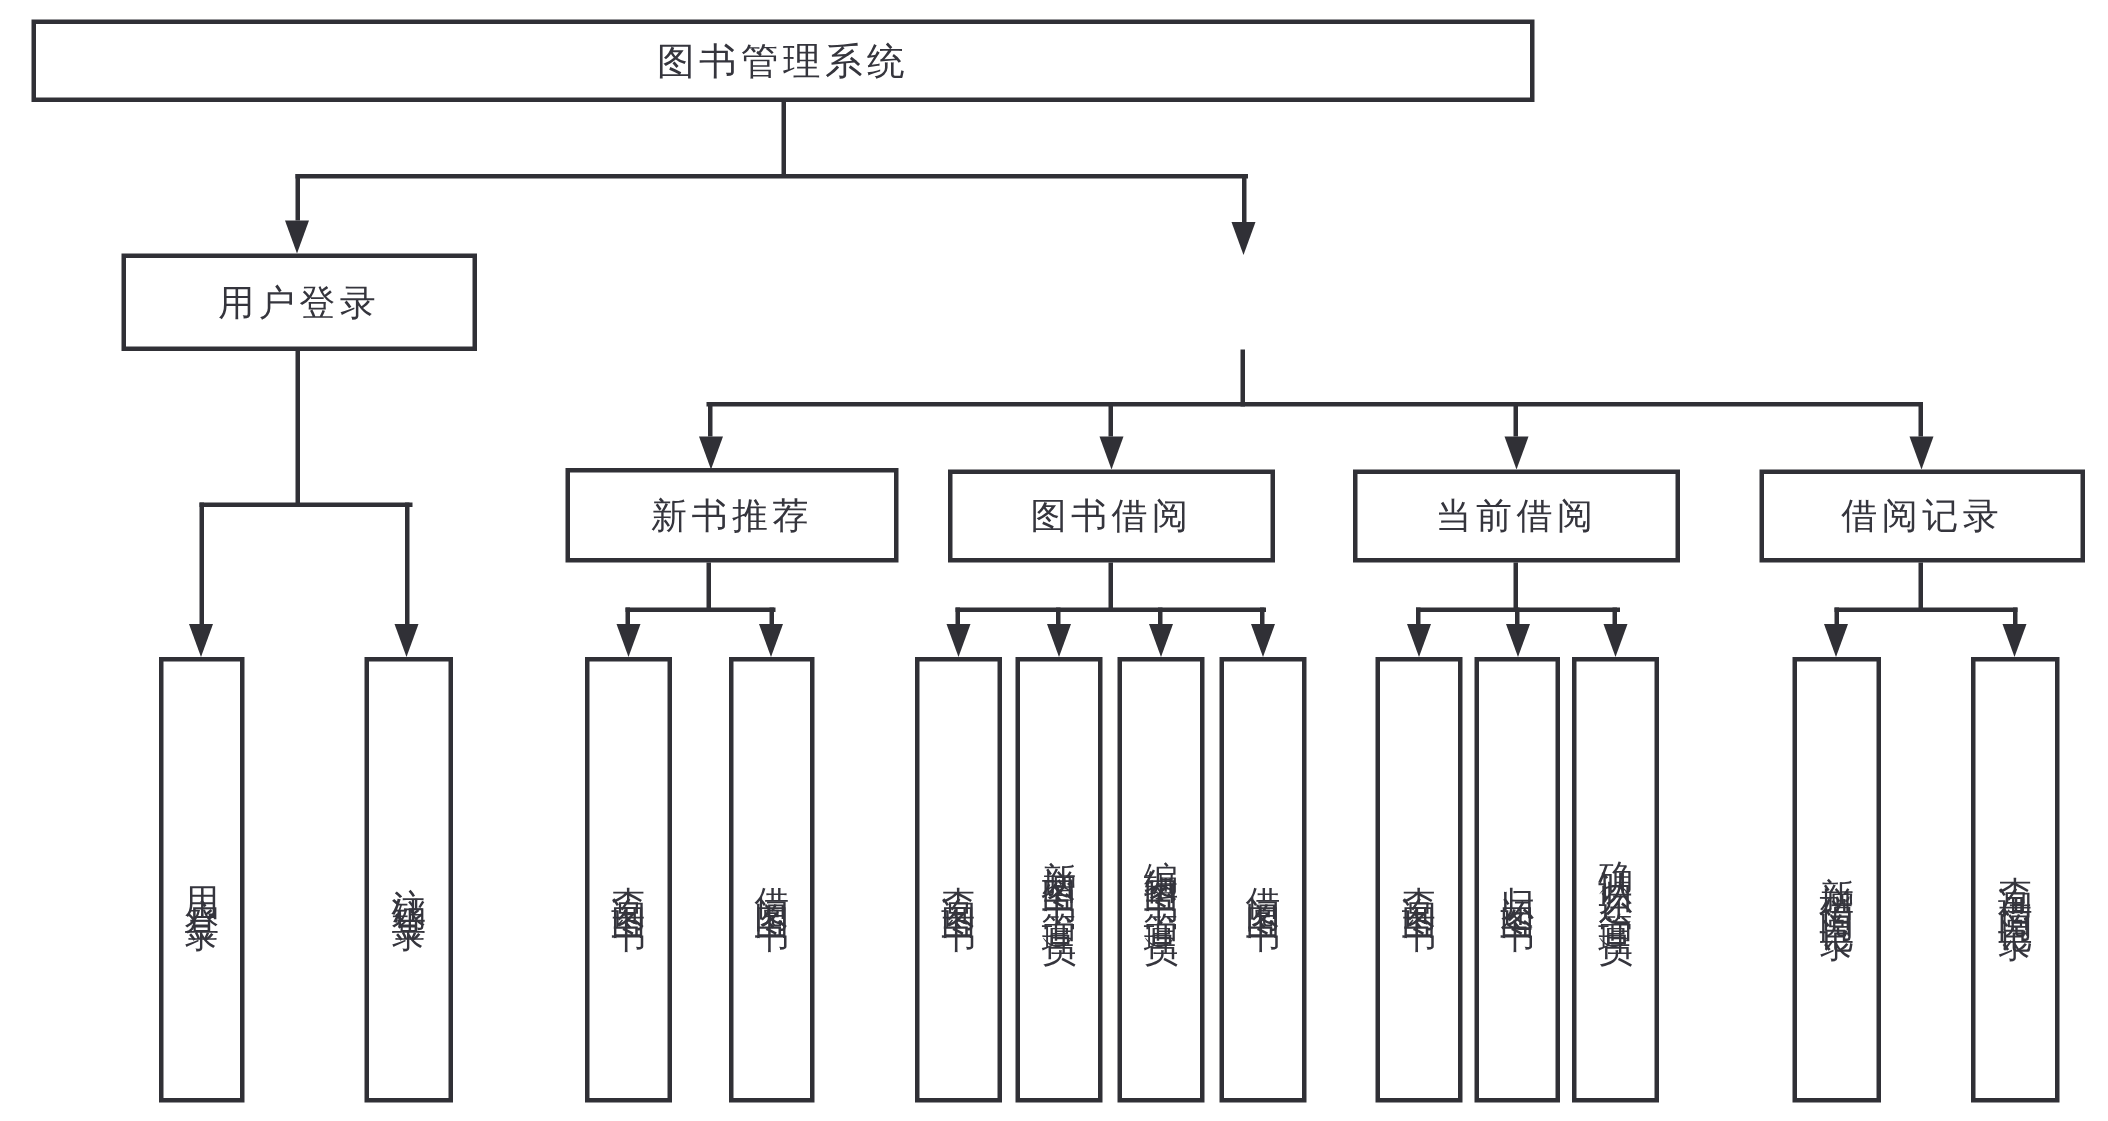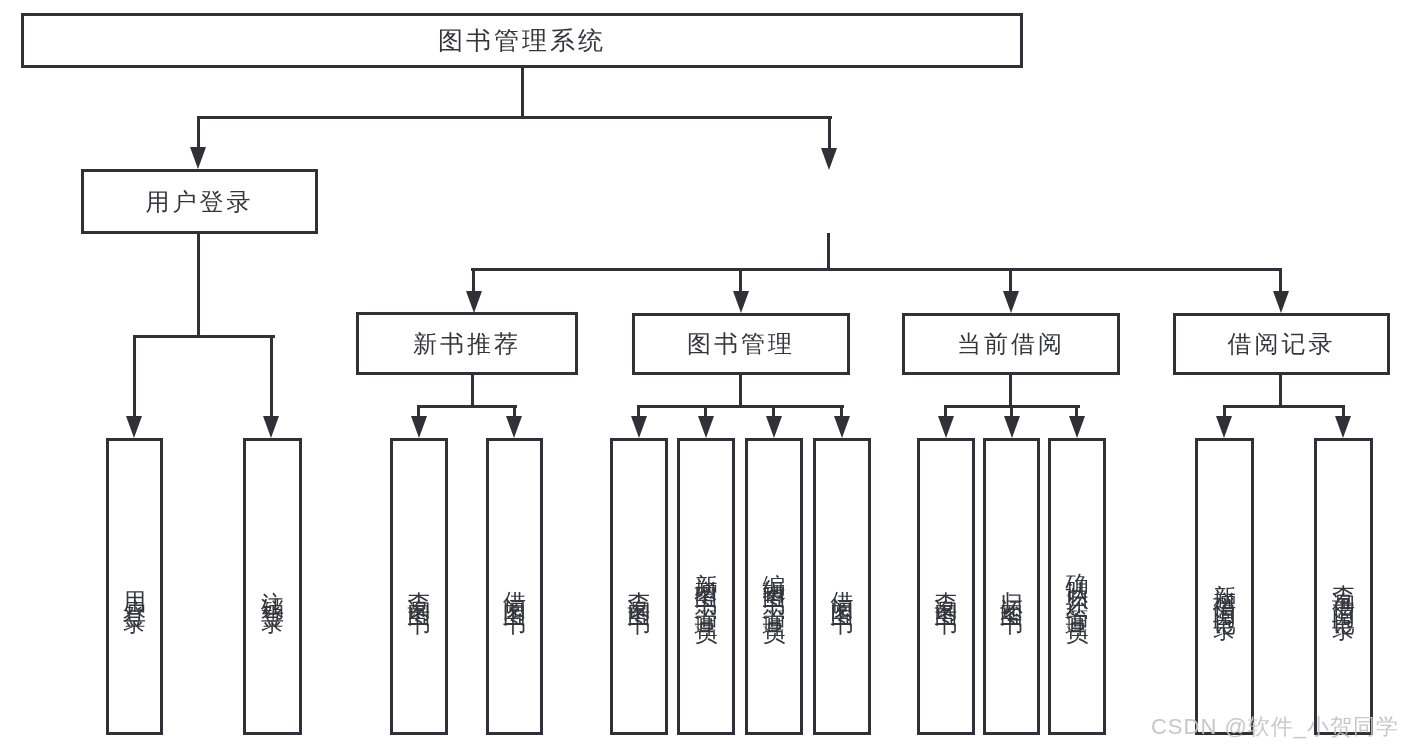--- a/index.html
+++ b/index.html
@@ -56,25 +56,25 @@
   <div class="hline" style="left:471px;top:268px;width:811px;height:3px"></div>
   <div class="vline" style="left:472px;top:268px;width:3px;height:23px"></div>
   <div class="arrow" style="left:466px;top:291px"></div>
   <div class="vline" style="left:739px;top:268px;width:3px;height:23px"></div>
   <div class="arrow" style="left:733px;top:291px"></div>
   <div class="vline" style="left:1009px;top:268px;width:3px;height:23px"></div>
   <div class="arrow" style="left:1003px;top:291px"></div>
   <div class="vline" style="left:1279px;top:268px;width:3px;height:23px"></div>
   <div class="arrow" style="left:1273px;top:291px"></div>
 
-  <div class="box" style="left:356px;top:312px;width:222px;height:63px">
+  <div class="box" style="left:377px;top:312px;width:222px;height:63px">
     <span>新书推荐</span>
   </div>
   <div class="box" style="left:632px;top:313px;width:218px;height:62px">
-    <span>图书管理</span>
+    <span>图书借阅</span>
   </div>
   <div class="box" style="left:1173px;top:313px;width:217px;height:62px">
     <span>借阅记录</span>
   </div>
   <div class="box" style="left:902px;top:313px;width:218px;height:62px">
     <span>当前借阅</span>
   </div>
 
   <div class="vline" style="left:471px;top:375px;width:3px;height:33px"></div>
   <div class="hline" style="left:417px;top:405px;width:100px;height:3px"></div>
@@ -143,15 +143,14 @@
   <div class="box leaf" style="left:1048px;width:58px">
     <span class="vtext">确认归还（管理员）</span>
   </div>
   <div class="box leaf" style="left:1195px;width:59px">
     <span class="vtext">新增借阅记录</span>
   </div>
   <div class="box leaf" style="left:1314px;width:59px">
     <span class="vtext">查询借阅记录</span>
   </div>
 
-  <div class="watermark">CSDN @软件_小贺同学</div>
 
 </div>
 
 </body></html>

